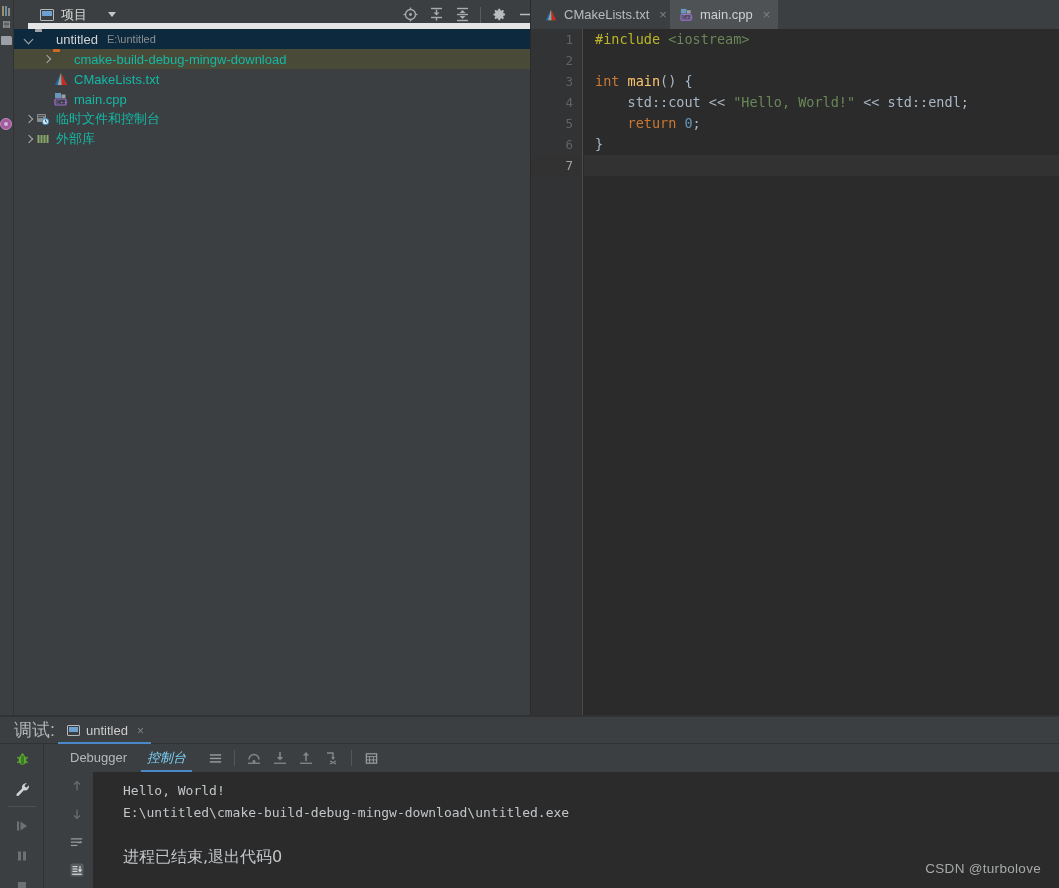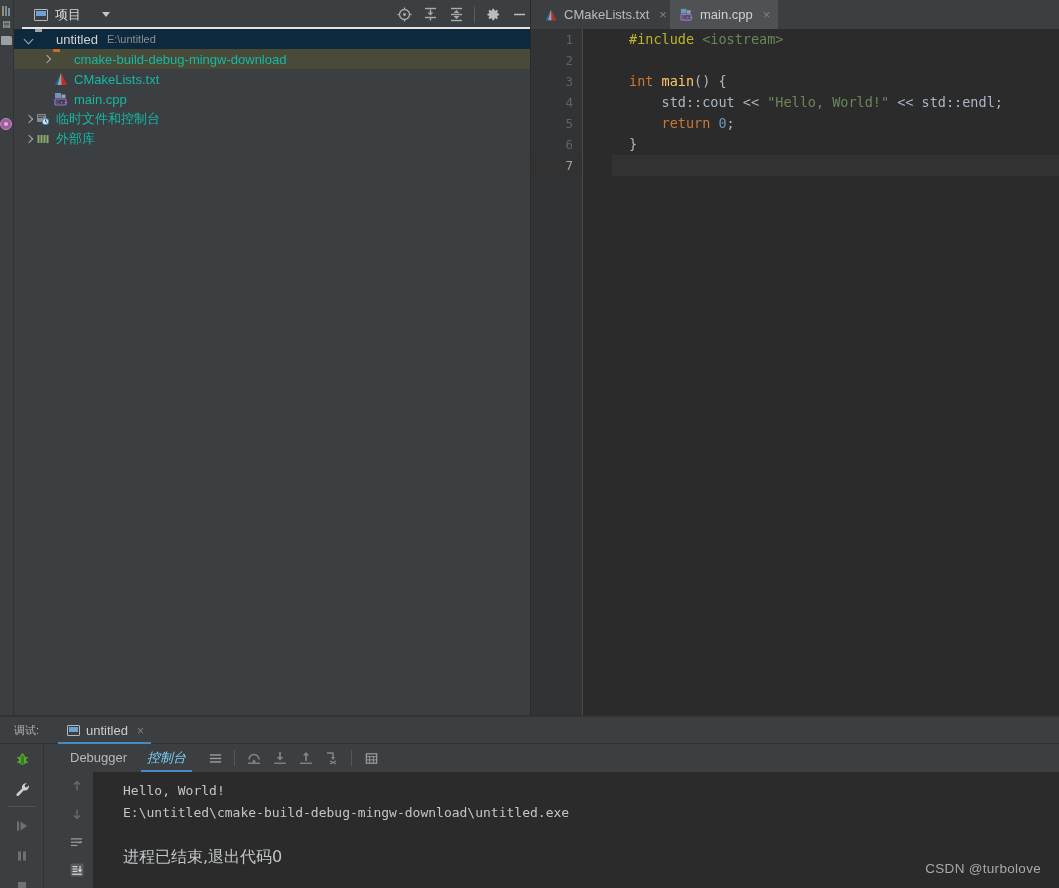--- a/index.html
+++ b/index.html
@@ -48,22 +48,22 @@
     content: ""; position: absolute; left: 3px; top: 3px;
     width: 4px; height: 4px; border-radius: 50%; background: #d7b4d6;
   }
 
   
   .project-panel {
     position: absolute; left: 14px; top: 0; width: 516px; height: 715px;
     background: #3c3f41;
   }
   .proj-header {
-    position: absolute; left: 8px; top: 0; width: 516px; height: 29px;
-    background: #3c3f41; border-bottom: 2px solid #e5e5e5;
+    position: absolute; left: 14px; top: 0; width: 516px; height: 29px;
+    background: #3c3f41; border-bottom: 6px solid #e5e5e5;
   }
   .proj-title-wrap {
     position: absolute; left: 12px; top: 5px; height: 19px;
     display: flex; align-items: center; gap: 7px;
   }
   .proj-icon-sq {
     width: 14px; height: 12px; border: 1.6px solid #b4b8ba; border-radius: 1px;
     position: relative; background: transparent;
   }
   .proj-icon-sq::after {
@@ -167,21 +167,21 @@
   }
   .gutter-line {
     height: 21px; line-height: 21px; text-align: right; padding-right: 9px;
     color: #606366; font-family: "DejaVu Sans Mono", monospace; font-size: 12.5px;
   }
   .gutter-line.cur { color: #a4a3a3; background: #323232; }
   .code {
     position: absolute; left: 53px; top: 0; right: 0; height: 686px;
     font-family: "DejaVu Sans Mono", monospace; font-size: 13.5px;
   }
-  .code-line { height: 21px; line-height: 21px; padding-left: 17px; white-space: pre; margin-left: 28px; }
+  .code-line { height: 21px; line-height: 21px; padding-left: 11px; white-space: pre; }
   .code-line.cur { background: #323232; }
   .k-pp   { color: #bbb529; }
   .k-inc  { color: #6a8759; }
   .k-kw   { color: #cc7832; }
   .k-fn   { color: #ffc66d; }
   .k-def  { color: #a9b7c6; }
   .k-str  { color: #6a8759; }
   .k-num  { color: #6897bb; }
   .k-op   { color: #a9b7c6; }
 
@@ -195,21 +195,21 @@
   .debug-panel {
     position: absolute; left: 0; top: 717px; width: 1059px; height: 171px;
     background: #3c3f41;
   }
   .debug-tabrow {
     position: absolute; left: 0; top: 0; width: 1059px; height: 27px;
     background: #3c3f41; border-bottom: 1px solid #323232;
   }
   .debug-label {
     position: absolute; left: 14px; top: 5px;
-    color: #b0b3b5; font-size: 11px; line-height: 17px;
+    color: #b0b3b5; font-size: 18px; line-height: 17px;
   }
   .debug-tab {
     position: absolute; left: 58px; top: 0; height: 27px;
     display: flex; align-items: center; gap: 6px; padding: 0 9px;
     font-size: 13px; color: #cccccc;
   }
   .debug-tab .dt-icon {
     width: 13px; height: 11px; border: 1.5px solid #b4b8ba; border-radius: 1px;
     position: relative;
   }

